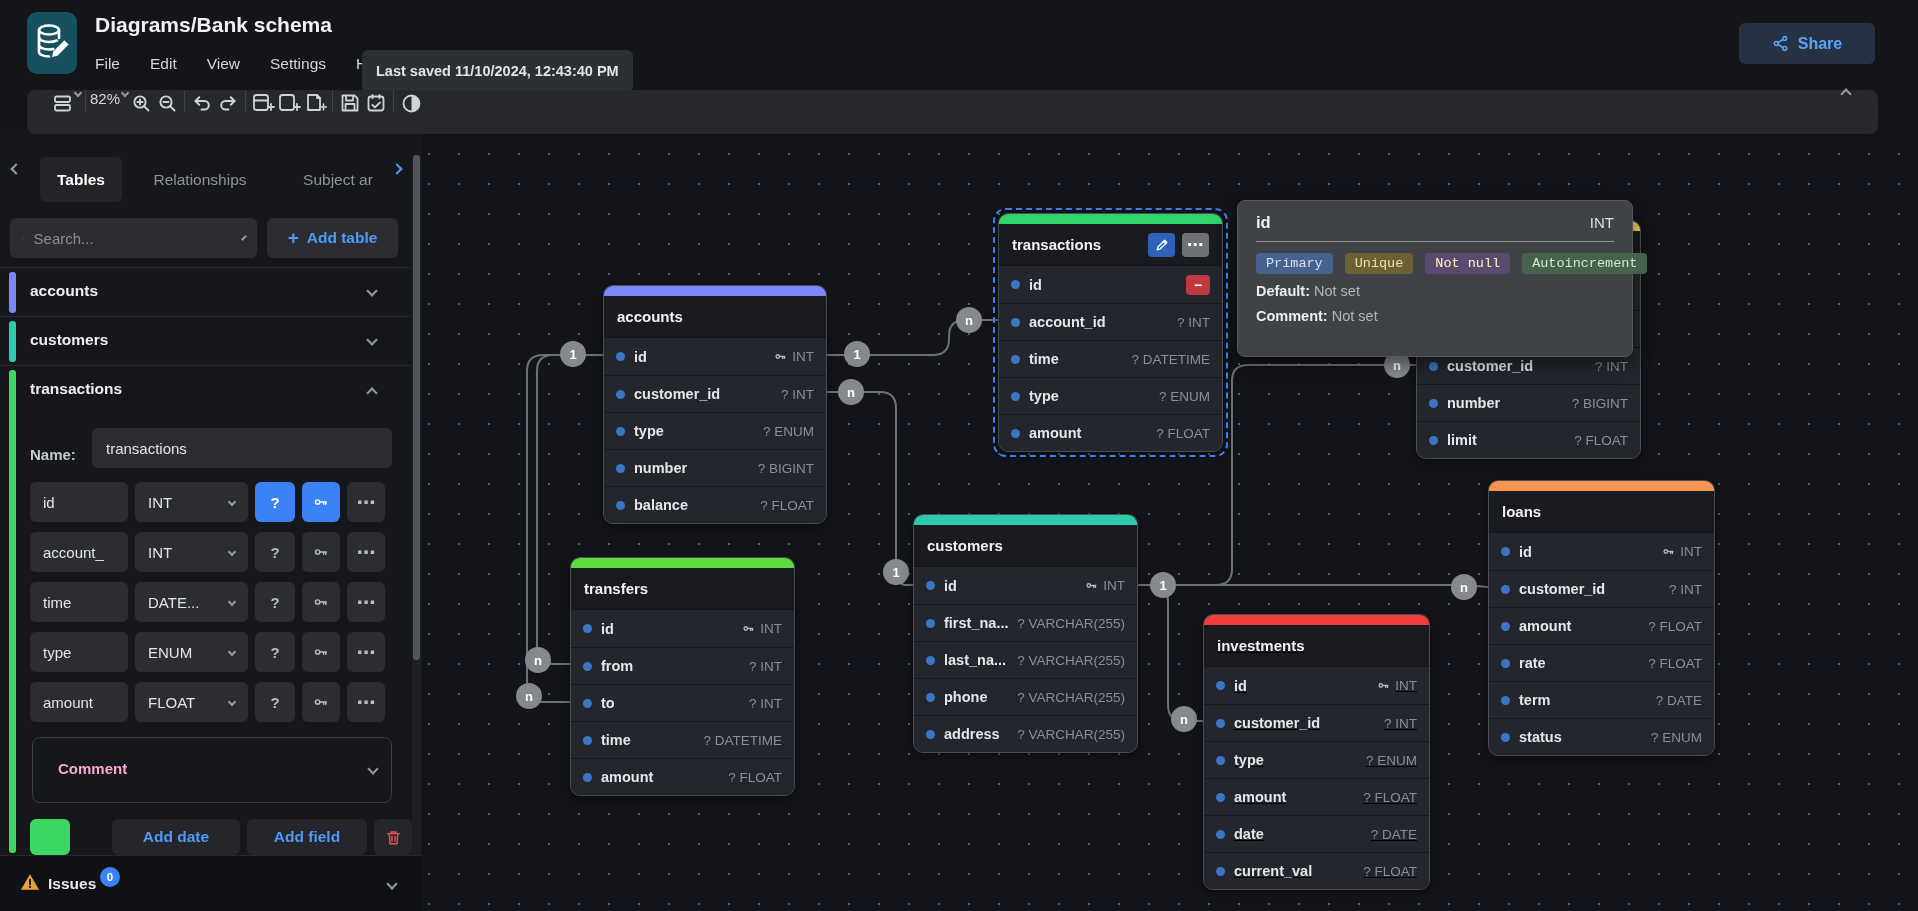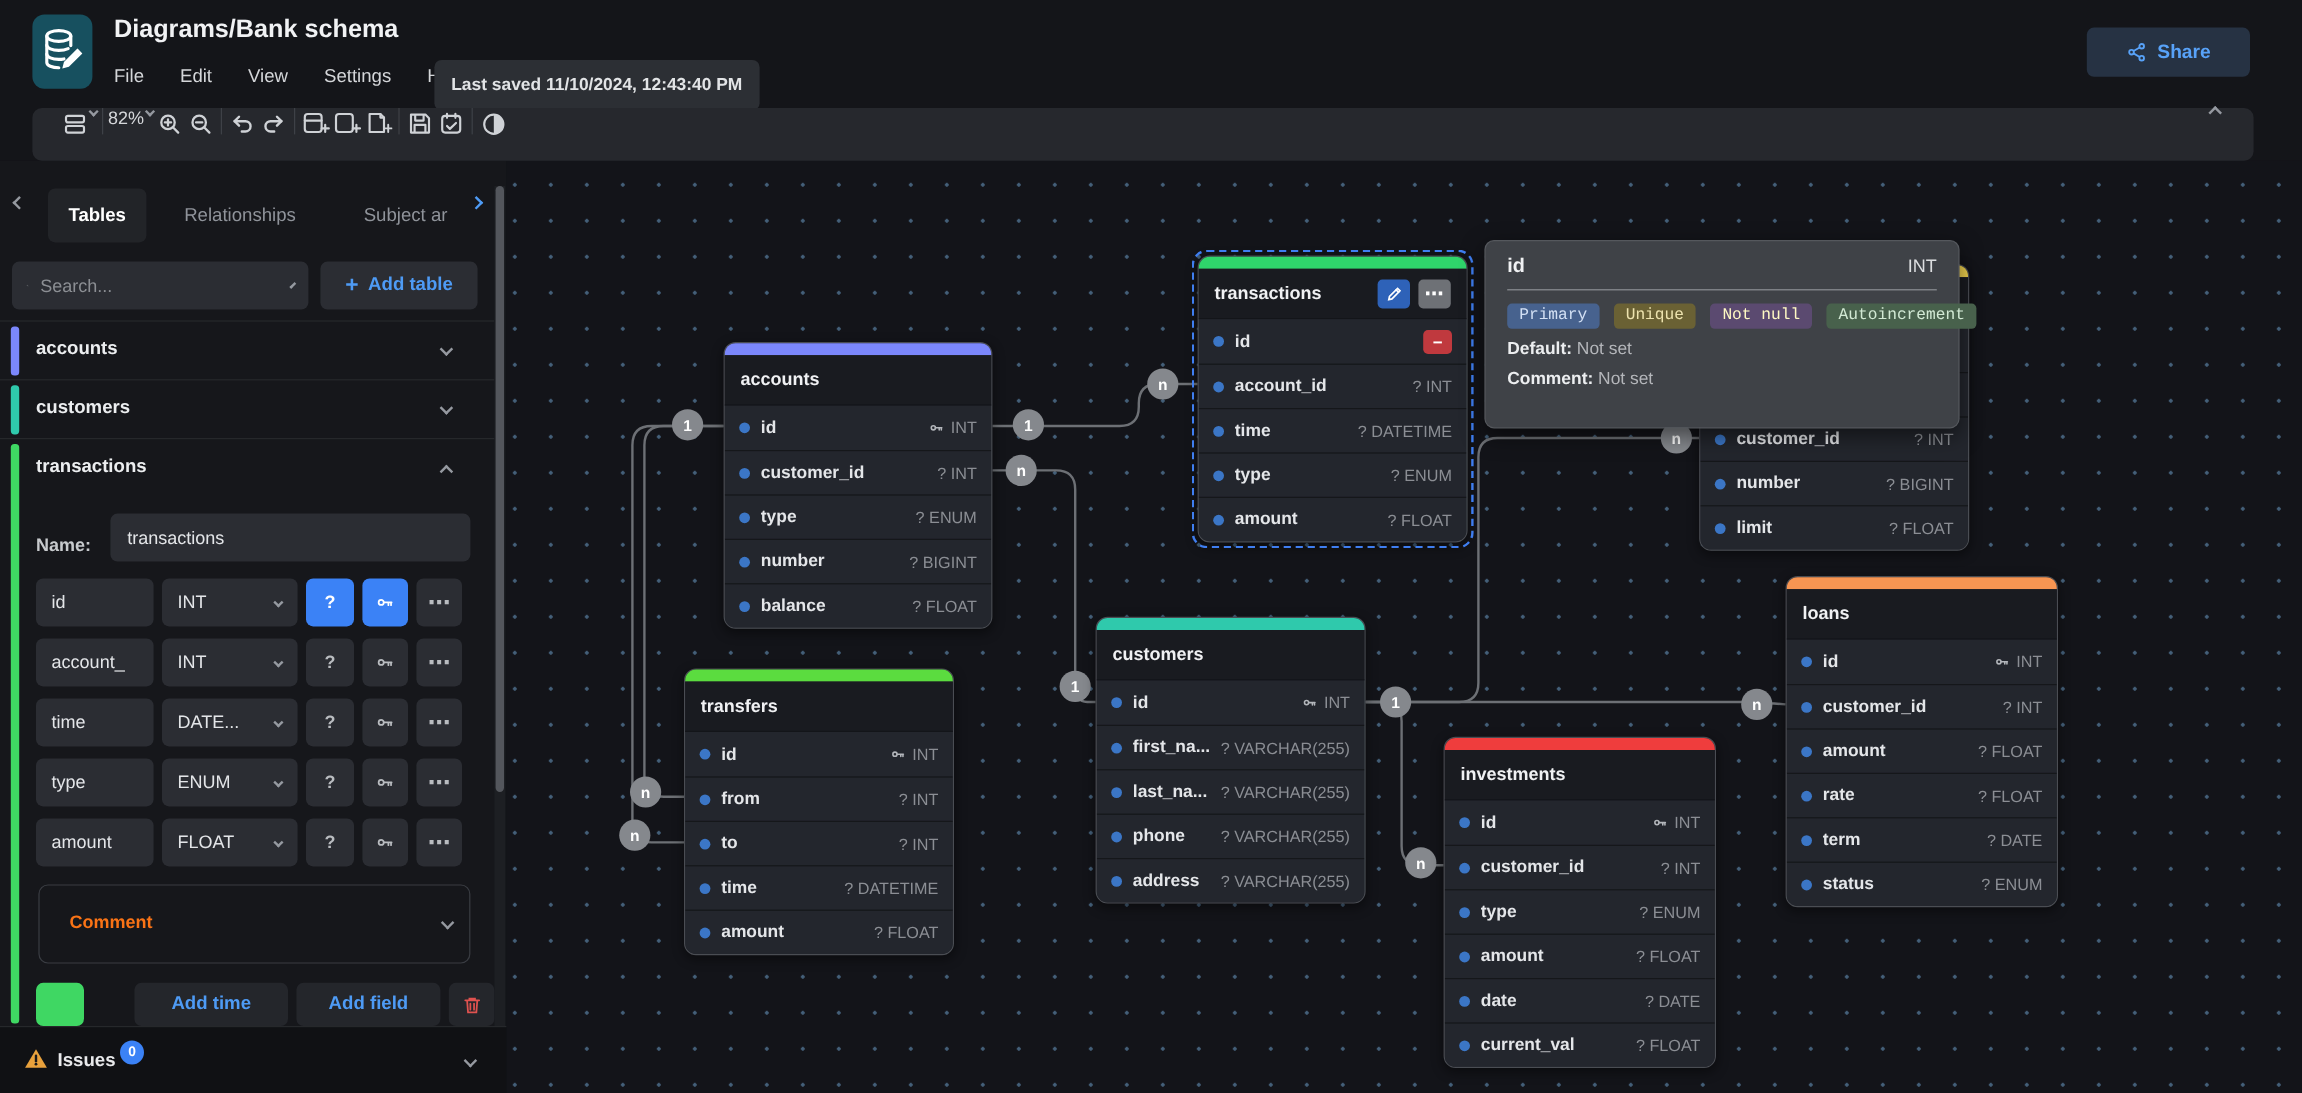--- a/index.html
+++ b/index.html
@@ -63,21 +63,21 @@
   .f-name { position:absolute; left:30px; top:0; width:98px; height:40px; background:#2b2d33; border-radius:6px;
     color:#e3e5e8; font-size:15px; display:flex; align-items:center; padding:0 13px; overflow:hidden; white-space:nowrap; }
   .f-type { position:absolute; left:135px; top:0; width:113px; height:40px; background:#2b2d33; border-radius:6px;
     color:#e3e5e8; font-size:15px; display:flex; align-items:center; justify-content:space-between; padding:0 13px; }
   .f-btn { position:absolute; top:0; width:40px; height:40px; background:#2b2d33; border-radius:6px; display:flex;
     align-items:center; justify-content:center; color:#b9bcc0; font-size:15px; font-weight:bold; }
   .f-btn.b1 { left:255px; } .f-btn.b2 { left:302px; width:38px; } .f-btn.b3 { left:347px; width:38px; font-size:19px; }
   .f-btn.active { background:#3b82f6; color:#ffffff; }
   #comment-box { position:absolute; left:32px; top:603px; width:360px; height:66px; border:1px solid #3a3d43;
     border-radius:8px; }
-  #comment-box .cb-label { position:absolute; left:25px; top:22px; font-size:15px; font-weight:bold; color:#f97316; }
+  #comment-box .cb-label { position:absolute; left:25px; top:22px; font-size:15px; font-weight:bold; color:#f9a8d4; }
   #comment-box .cb-chev { position:absolute; left:336px; top:27px; }
   #bottom-actions { position:absolute; left:0; top:685px; width:412px; height:36px; }
   #color-swatch { position:absolute; left:30px; top:0; width:40px; height:36px; border-radius:6px; }
   .ba-btn { position:absolute; top:0; height:36px; background:#24262b; border-radius:6px; display:flex;
     align-items:center; justify-content:center; color:#4e9bf5; font-size:15.5px; font-weight:bold; }
   #add-index-btn { left:112px; width:128px; }
   #add-field-btn { left:247px; width:120px; }
   #delete-table-btn { left:374px; width:38px; background:#24262b; position:absolute; top:0; height:36px;
     border-radius:6px; display:flex; align-items:center; justify-content:center; }
   #issues-bar { position:absolute; left:0; top:721px; width:422px; height:56px; background:#101114;
@@ -366,21 +366,21 @@
         <span class="ftype">? VARCHAR(255)</span>
       </div>
       <div class="trow">
         <span class="fdot"></span>
         <span class="fname">address</span>
         <span class="ftype">? VARCHAR(255)</span>
       </div>
     </div>
 </div>
 
-<div class="dtable" style="left:1203px;top:614px;width:227px;">
+<div class="dtable" style="left:1203px;top:614px;width:227px;text-decoration:underline;">
   <div class="strip" style="background: rgb(239, 61, 61);"></div>
   <div class="ttitle">
       <span class="ttitle-text">investments</span>
     </div>
   <div class="rows">
       <div class="trow">
         <span class="fdot"></span>
         <span class="fname">id</span>
         <span class="ftype">
           <svg width="13" height="13" viewBox="0 0 24 24" fill="none" stroke="#b3b6bb" stroke-width="2.4" stroke-linecap="round">
@@ -725,21 +725,21 @@
     </div>
   </div>
 
   <div id="comment-box">
     <span class="cb-label">Comment</span>
     <span class="chev down cb-chev"></span>
   </div>
 
   <div id="bottom-actions">
     <span id="color-swatch" style="background: rgb(63, 215, 99);"></span>
-    <span class="ba-btn" id="add-index-btn">Add time</span>
+    <span class="ba-btn" id="add-index-btn">Add date</span>
     <span class="ba-btn" id="add-field-btn">Add field</span>
     <span id="delete-table-btn">
       <svg width="17" height="17" viewBox="0 0 22 22" fill="none" stroke="#e0524f" stroke-width="1.9" stroke-linecap="round">
         <path d="M3.5 6 h15 M8 6 V4 h6 v2 M5.5 6 l1 13 h9 l1-13 M9 9.5 v6.5 M13 9.5 v6.5"></path>
       </svg>
     </span>
   </div>
 
   <div id="issues-bar">
     <svg class="abs" style="left:20px;top:16px;" width="20" height="20" viewBox="0 0 22 22">

